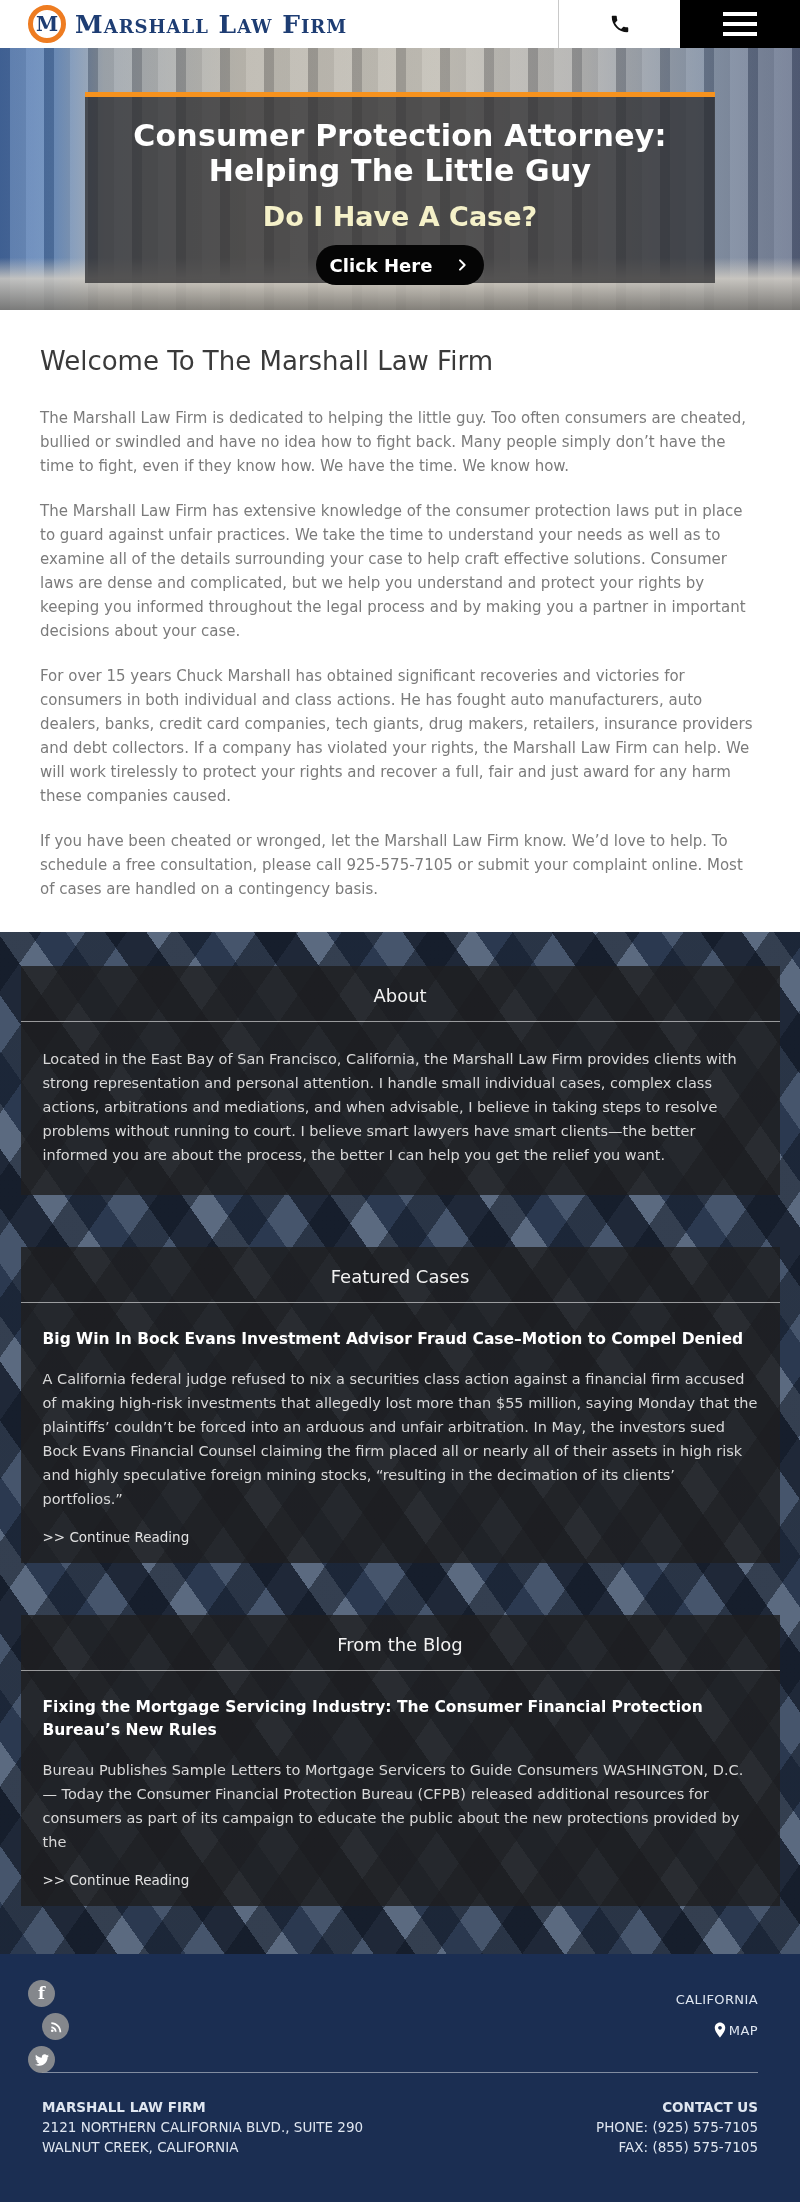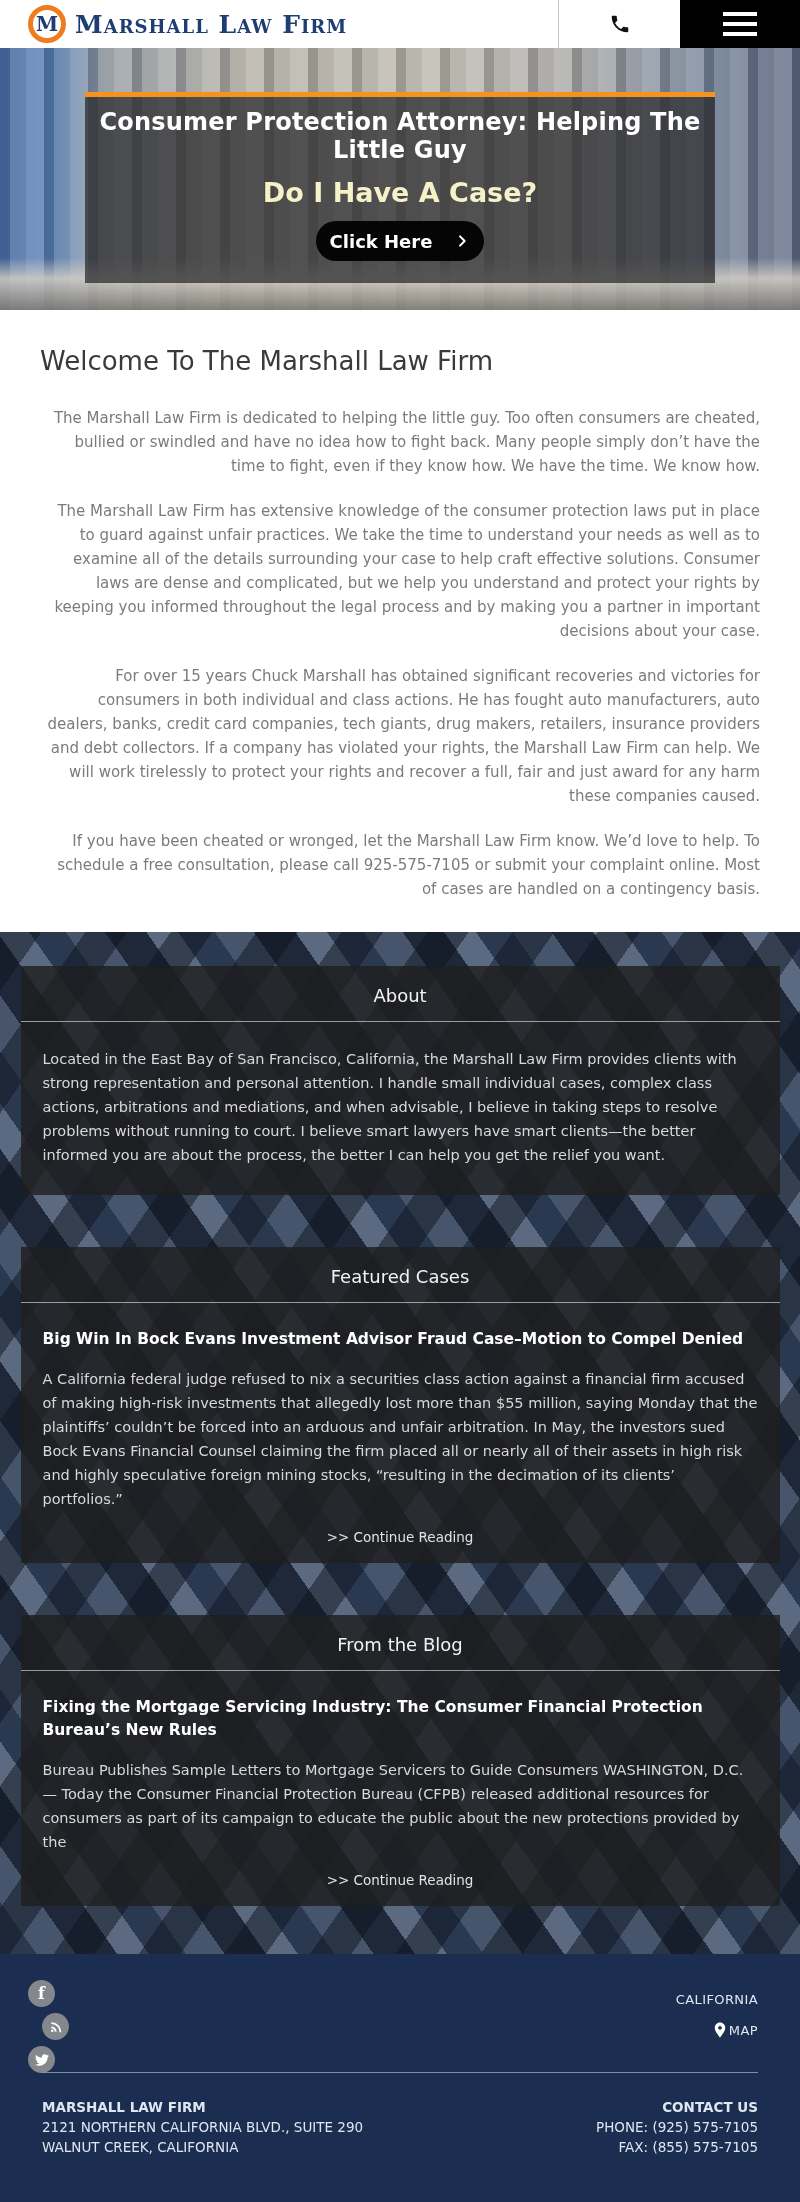--- a/index.html
+++ b/index.html
@@ -24,47 +24,47 @@
 
   
   .hero { position:relative; height:262px; flex:none; overflow:hidden;
     background:
       linear-gradient(180deg, rgba(255,255,255,0) 0%, rgba(255,255,255,0) 80%, rgba(210,205,196,0.85) 88%, rgba(125,122,116,0.9) 100%),
       repeating-linear-gradient(90deg, rgba(72,72,74,0.28) 0 10px, rgba(182,180,174,0.28) 10px 26px, rgba(232,230,224,0.28) 26px 44px),
       linear-gradient(90deg, #3c69ae 0%, #4d79b6 7%, #8e98a4 13%, #b3afa6 30%, #bdb9b0 55%, #a7a7a7 72%, #6d7f9a 88%, #515f80 100%);
   }
   .hero-panel { position:absolute; left:85px; top:44px; width:630px; height:191px;
     background:rgba(42,42,44,0.74); border-top:5px solid #f6921e; text-align:center; }
-  .hero-title { margin-top:11px; color:#fff; font-size:24px; font-weight:bold; letter-spacing:0.2px; }
+  .hero-title { margin-top:21px; color:#fff; font-size:30px; font-weight:bold; letter-spacing:0.2px; }
   .hero-question { margin-top:13px; color:#f5f1c9; font-size:27px; font-weight:bold; }
   .hero-tagline { margin-top:11px; color:#fff; font-size:13.5px; font-weight:bold; letter-spacing:0.3px; }
   .hero-cta { margin:13px auto 0; width:168px; height:40px; border-radius:21px; background:#050505; border:none;
     color:#fff; font-size:18px; font-weight:bold; display:flex; align-items:center; justify-content:center; gap:22px;
     cursor:pointer; font-family:inherit; }
 
   
   .welcome { padding:36px 40px 10px; background:#fff; }
   .welcome h2 { font-size:26px; font-weight:400; color:#3a3a3a; margin-bottom:30px; }
-  .welcome p { font-size:15px; line-height:24px; color:#7b7b7b; margin-bottom:21px;text-align:right; }
+  .welcome p { font-size:15px; line-height:24px; color:#7b7b7b; margin-bottom:21px; }
 
   
   .dark-section { padding:34px 0 48px;
     background:
       repeating-linear-gradient(125deg, rgba(13,20,32,0.5) 0 34px, rgba(13,20,32,0) 34px 70px),
       repeating-linear-gradient(55deg, #2b3950 0 30px, #46556c 30px 62px, #1f2838 62px 96px, #5b6a80 96px 122px),
       #33415a;
   }
   .card { width:759px; margin:0 auto 52px; background:rgba(30,30,32,0.82); }
   .card:last-child { margin-bottom:0; }
   .card-head { padding:19px 20px 15px; text-align:center; color:#f2f2f2; font-size:18px; font-weight:400; cursor:default; }
   .card-sep { border:none; border-top:1px solid rgba(255,255,255,0.55); }
   .card-body { padding:25px 22px 6px; }
   .card-body .body-text { font-size:14.5px; line-height:24px; color:#d8d8d8; }
   .post-title { color:#fff; font-size:15.5px; line-height:23px; font-weight:bold; margin-bottom:16px; cursor:pointer; }
-  .more-link { display:block; text-align:center; padding:12px 22px 18px; color:#e2e2e2; font-size:13.5px; cursor:pointer; text-decoration:none; }
+  .more-link { display:block; text-align:left; padding:12px 22px 18px; color:#e2e2e2; font-size:13.5px; cursor:pointer; text-decoration:none; }
 
   
   .site-footer { flex:1; min-height:300px; background:#1b2e52; position:relative; color:#dfe6f0; }
   .f-top { position:relative; height:118px; }
   .social-stack { position:absolute; left:28px; top:26px; width:60px; }
   .social-circle { width:27px; height:27px; border-radius:50%; background:rgba(150,150,150,0.85);
     display:flex; align-items:center; justify-content:center; margin-bottom:6px; cursor:pointer; }
   .social-circle.offset { margin-left:14px; }
   .fb-glyph { color:#fff; font-family:"DejaVu Serif","Liberation Serif",serif; font-weight:bold; font-size:16px; line-height:1; }
   .dir-block { position:absolute; right:42px; top:38px; text-align:right; }

